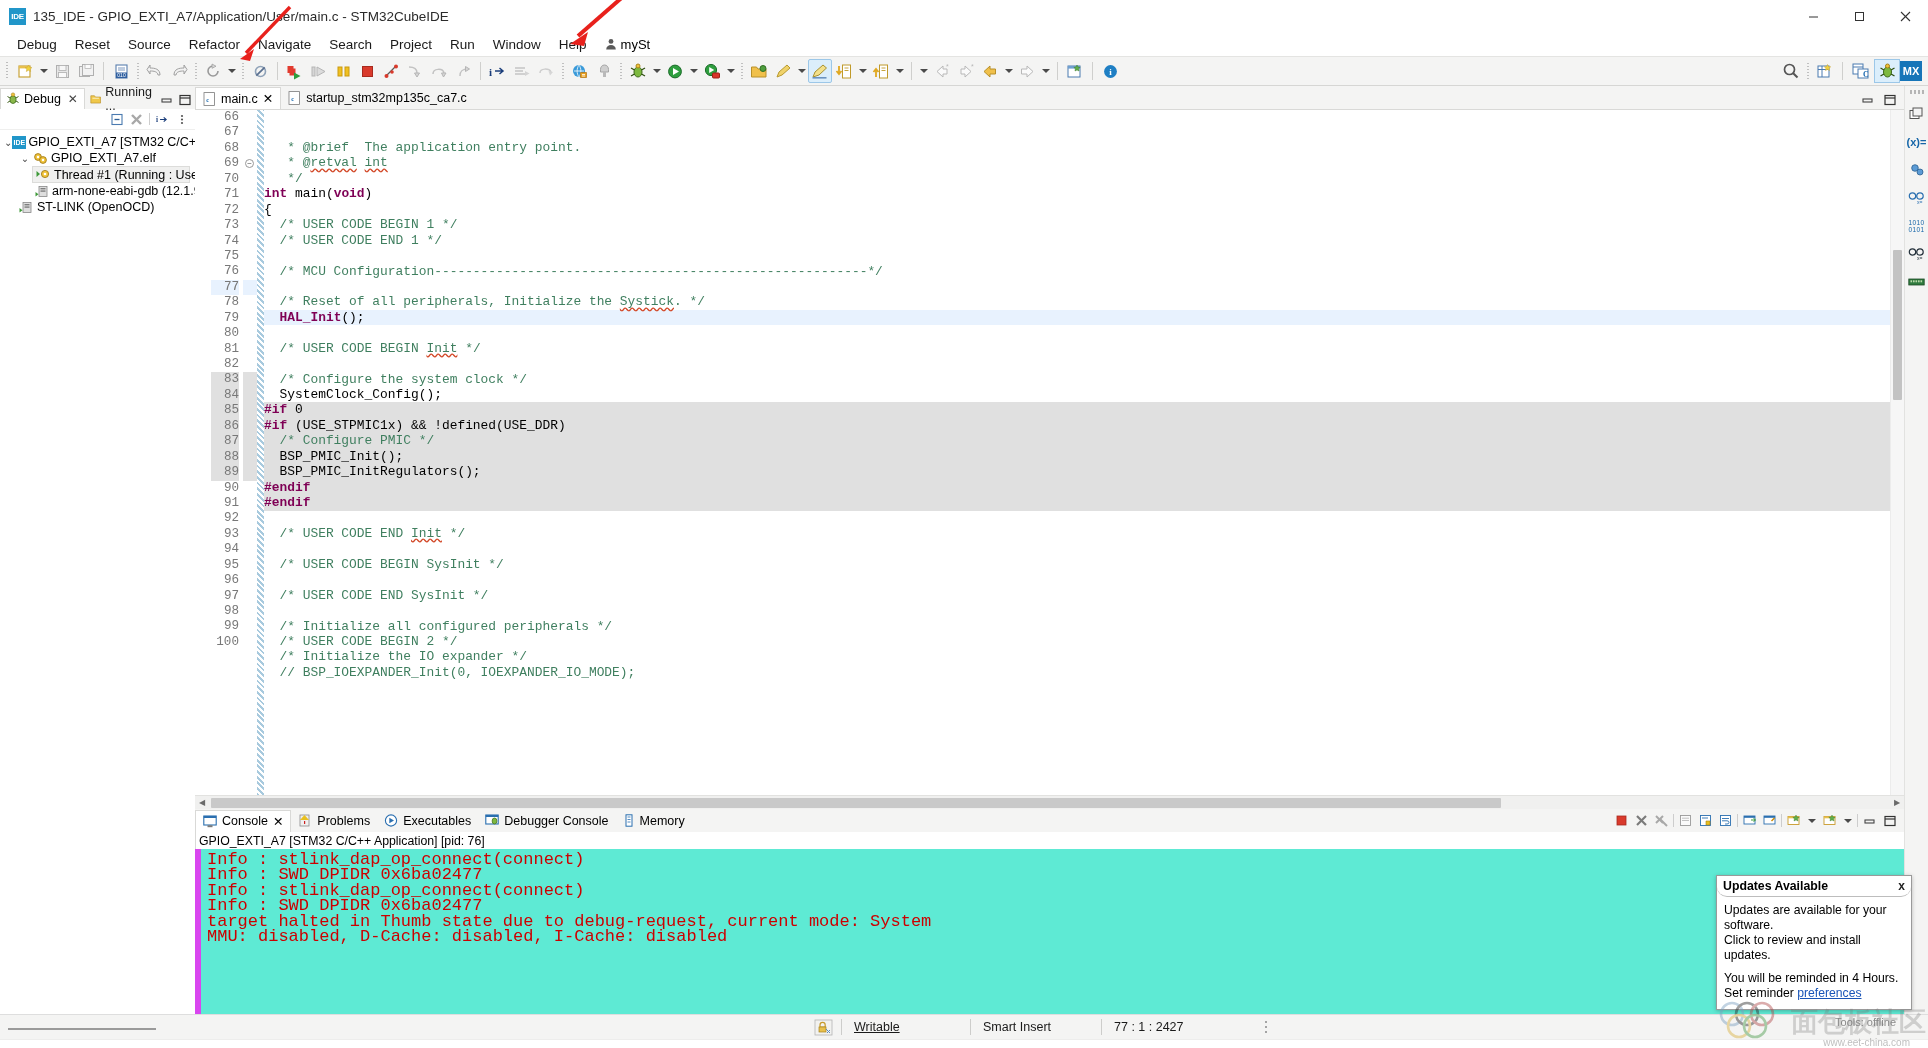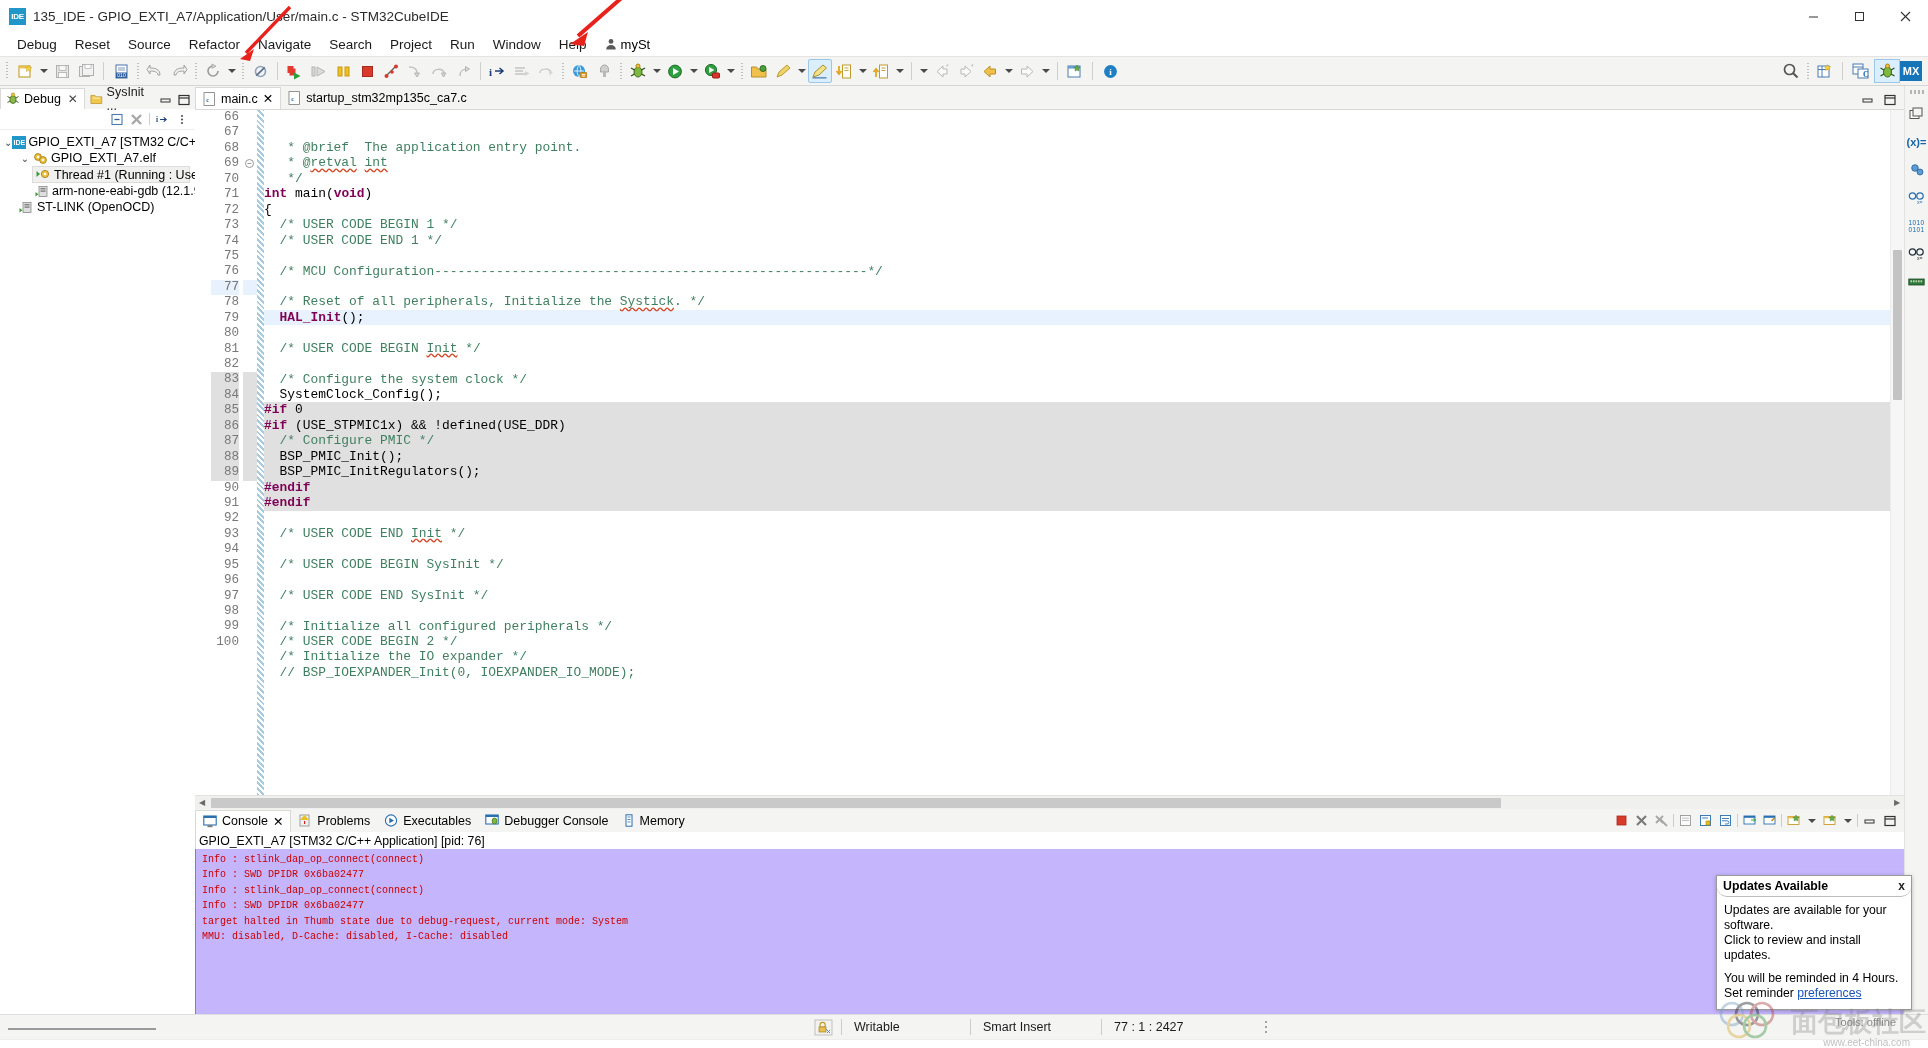--- a/index.html
+++ b/index.html
@@ -122,22 +122,22 @@
 
   
   .consolepane { height: 205px; flex: none; display: flex; flex-direction: column; background: #f4f4f3; }
   .ctabs { height: 23px; display: flex; align-items: center; background: #f4f4f3; }
   .ctab { display: flex; align-items: center; gap: 5px; height: 22px; padding: 0 7px; font-size: 12.5px; }
   .ctab.active { background: #fff; border: 1px solid #d9d9d7; border-bottom: none; }
   .c-ctl { margin-left: auto; display: flex; align-items: center; gap: 3px; padding-right: 6px; }
   .c-btn { width: 17px; height: 17px; display: flex; align-items: center; justify-content: center; }
   .console-title { height: 17px; background: #fff; font-size: 12.3px; padding-left: 3px;
     display: flex; align-items: center; border-left: 1px solid #d9d9d7; }
-  .console-out { flex: 1; background: #c4b5fd; font-family: "Liberation Mono", monospace; font-size: 10px;
-    color: #cc0000; padding: 3px 4px 0 6px; overflow: hidden; border-left: 1px solid #d946ef; position: relative; }
+  .console-out { flex: 1; background: #5eead4; font-family: "Liberation Mono", monospace; font-size: 17px;
+    color: #cc0000; padding: 3px 4px 0 6px; overflow: hidden; border-left: 6px solid #d946ef; position: relative; }
   .console-out div { height: 15.4px; line-height: 15.4px; white-space: pre; }
 
   
   .rightstrip { width: 24px; background: #f4f4f3; border-left: 1px solid #e2e2e0; flex: none;
                 display: flex; flex-direction: column; align-items: center; padding-top: 4px; gap: 11px; }
   .rs-grip { width: 14px; height: 4px;
      background-image: repeating-linear-gradient(to right, #b5b5b5 0 2px, transparent 2px 4px); }
   .rs-ic { width: 19px; height: 17px; display: flex; align-items: center; justify-content: center;
            font-size: 10px; color: #1565a8; }
 
@@ -552,21 +552,21 @@
             <circle cx="7" cy="2.6" r="1.7" fill="#f0c33a" stroke="#a8831a" stroke-width=".6"></circle>
           </svg>
           <span>Debug</span>
           <span class="x">✕</span>
         </div>
         <div class="vtab inactive">
           <svg width="14" height="14" viewBox="0 0 14 14">
             <path d="M1 3 h4.5 l1.2 1.6 h6.3 v7.4 h-12 z" fill="#f0c84a" stroke="#b8902a" stroke-width=".8"></path>
             <path d="M3 5.5 h8 v1 h-8 z" fill="#fff8dd"></path>
           </svg>
-          <span>SysInit ...</span>
+          <span>Running ...</span>
         </div>
         <div class="vt-ctl">
           <span class="minibtn">
             <svg width="12" height="12" viewBox="0 0 12 12">
                 <rect x="1" y="5" width="9" height="3" fill="none" stroke="#444" stroke-width="1.1"></rect>
               </svg>
           </span>
           <span class="minibtn">
             <svg width="12" height="12" viewBox="0 0 12 12">
                 <rect x="1" y="1.5" width="10" height="9" fill="none" stroke="#333" stroke-width="1.2"></rect>
@@ -994,21 +994,21 @@
     <div style="flex:1;"></div>
     <div class="sb-cell" style="padding:0 8px;">
       <svg width="19" height="17" viewBox="0 0 19 17">
           <rect x="1" y="1" width="17" height="15" fill="#f2f2f0" stroke="#b5b5b3" stroke-width=".8"></rect>
           <path d="M6 6 a2.6 2.6 0 0 1 5.2 0 v2 h-5.2 z" fill="none" stroke="#c89a2a" stroke-width="1.2"></path>
           <rect x="5" y="8" width="7" height="5" fill="#e8c04d" stroke="#a8821a" stroke-width=".7"></rect>
           <path d="M12 10 L16 14 M13 14 L16 11" stroke="#5a8ac0" stroke-width="1"></path>
         </svg>
     </div>
     <div class="sb-div"></div>
-    <div class="sb-cell" style="width:128px;">Writable</div>
+    <div class="sb-cell" style="width:128px;text-decoration:underline;">Writable</div>
     <div class="sb-div"></div>
     <div class="sb-cell" style="width:130px;">Smart Insert</div>
     <div class="sb-div"></div>
     <div class="sb-cell" style="width:150px;">77 : 1 : 2427</div>
     <div class="sb-cell">
       <svg width="4" height="14" viewBox="0 0 4 14">
           <circle cx="2" cy="2" r="1" fill="#8a8a8a"></circle>
           <circle cx="2" cy="7" r="1" fill="#8a8a8a"></circle>
           <circle cx="2" cy="12" r="1" fill="#8a8a8a"></circle>
         </svg>

